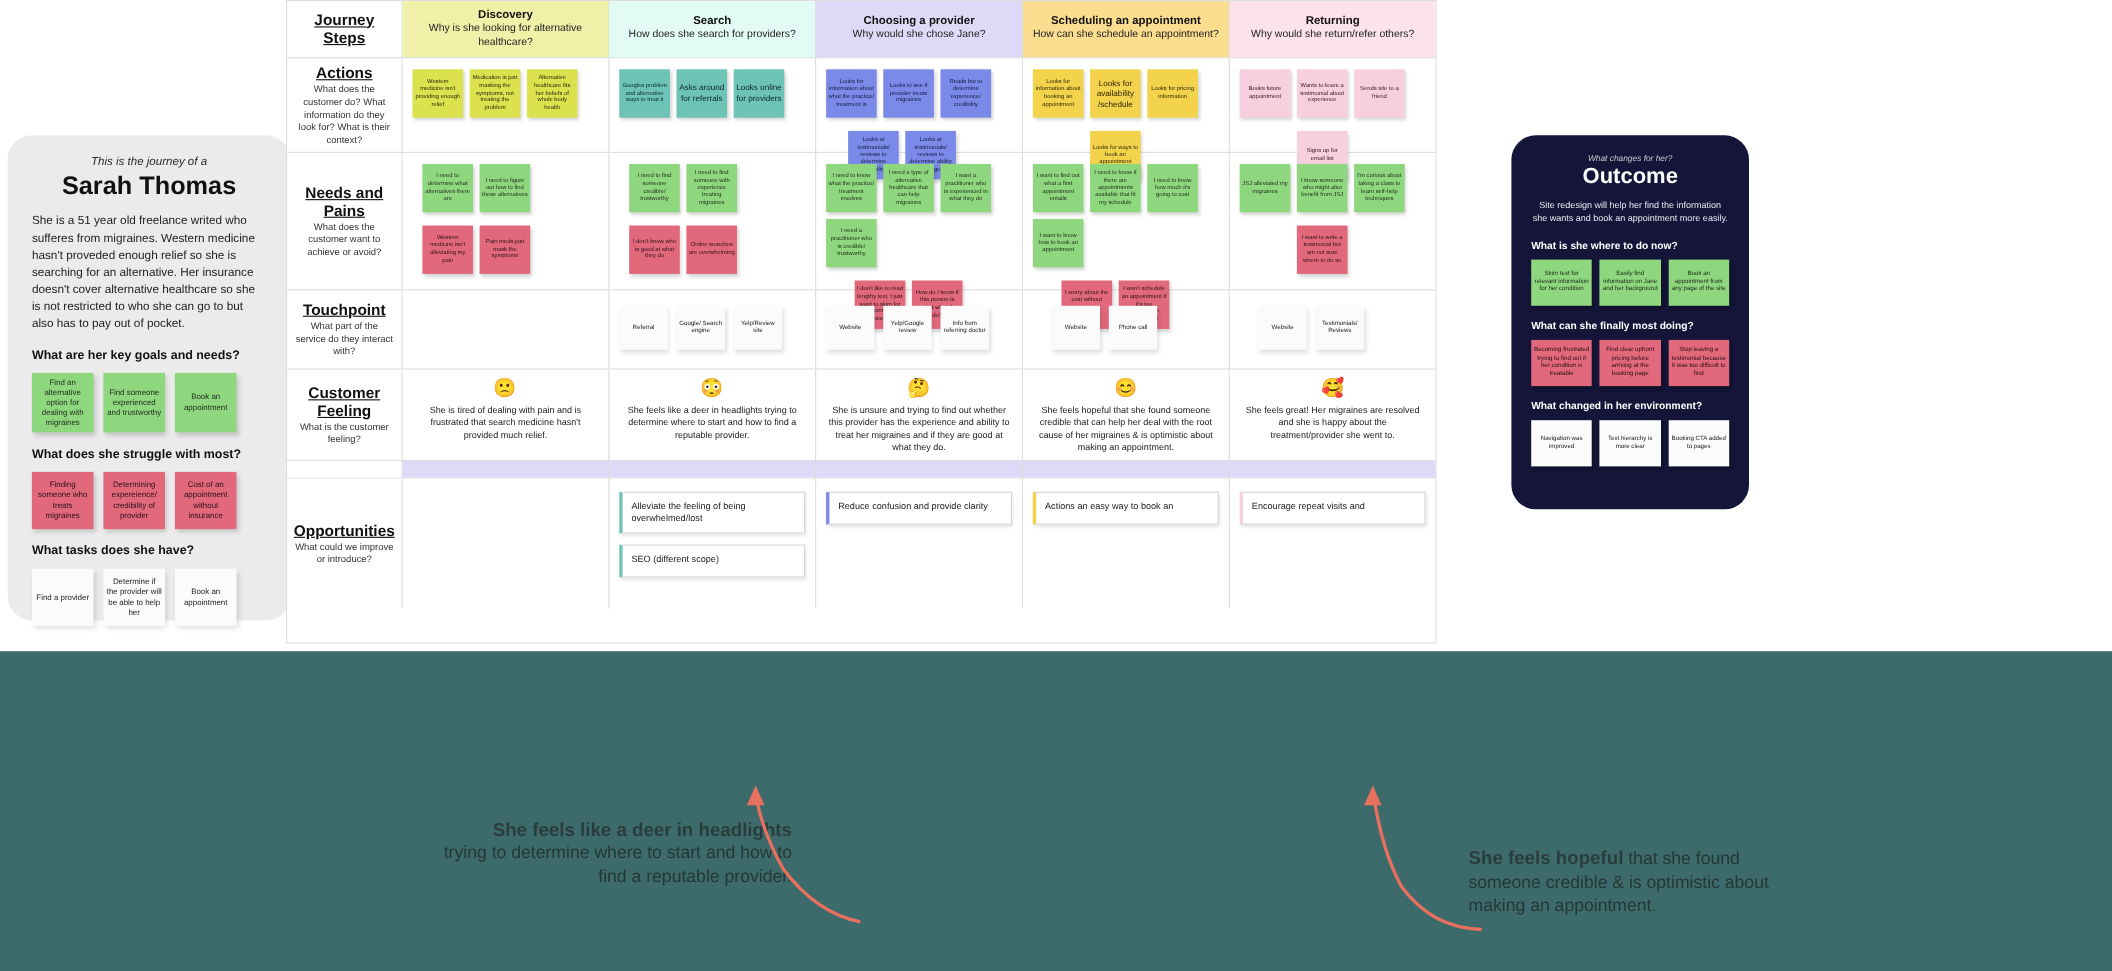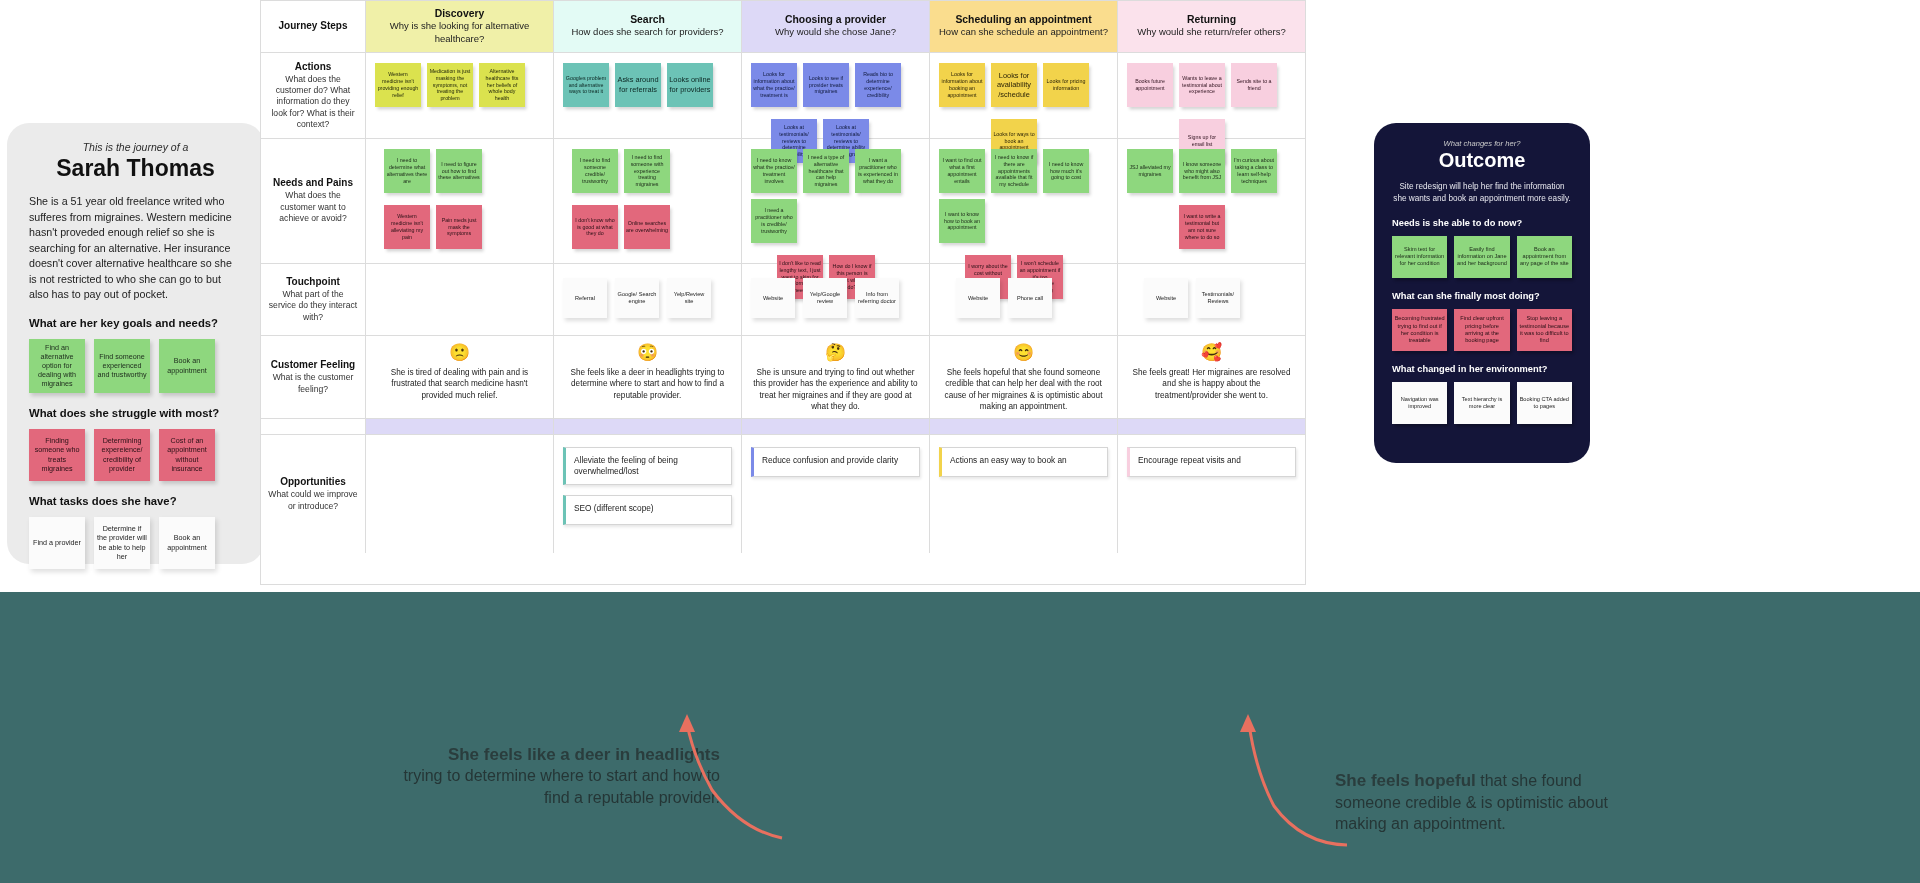--- a/index.html
+++ b/index.html
@@ -65,21 +65,21 @@
     border-right: 1px solid #dcdcdc;
     position: relative;
   }
   .jcell:last-child { border-right: none; }
   .rowlabel {
     width: 105px; flex: 0 0 105px;
     display: flex; flex-direction: column;
     align-items: center; justify-content: center;
     text-align: center; padding: 6px 7px;
   }
-  .rowlabel .rl-title { font-size: 10px; font-weight: bold; color: #111; margin-bottom: 2px; }
+  .rowlabel .rl-title { font-size: 14px; font-weight: bold; color: #111; margin-bottom: 2px; text-decoration: underline; }
   .rowlabel .rl-sub { font-size: 8.6px; color: #333; line-height: 1.32; }
   .col { flex: 1 1 0; min-width: 0; }
 
   
   #header-row { height: 52px; }
   #header-row .col {
     display: flex; flex-direction: column;
     align-items: center; justify-content: center;
     text-align: center; padding: 4px 8px;
   }
@@ -449,21 +449,21 @@
       <div class="oppbox ob-pink">Encourage repeat visits and</div>
     </div>
   </div>
 </div>
 
 <div id="outcome">
   <div class="out-kicker">What changes for her?</div>
   <div class="out-title">Outcome</div>
   <div class="out-lead">Site redesign will help her find the information she wants and book an appointment more easily.</div>
 
-  <div class="out-q">Needs is she able to do now?</div>
+  <div class="out-q">What is she where to do now?</div>
   <div class="out-notes">
     <div class="onote o-green">Skim text for relevant information for her condition</div>
     <div class="onote o-green">Easily find information on Jane and her background</div>
     <div class="onote o-green">Book an appointment from any page of the site</div>
   </div>
 
   <div class="out-q">What can she finally most doing?</div>
   <div class="out-notes">
     <div class="onote o-red">Becoming frustrated trying to find out if her condition is treatable</div>
     <div class="onote o-red">Find clear upfront pricing before arriving at the booking page</div>

